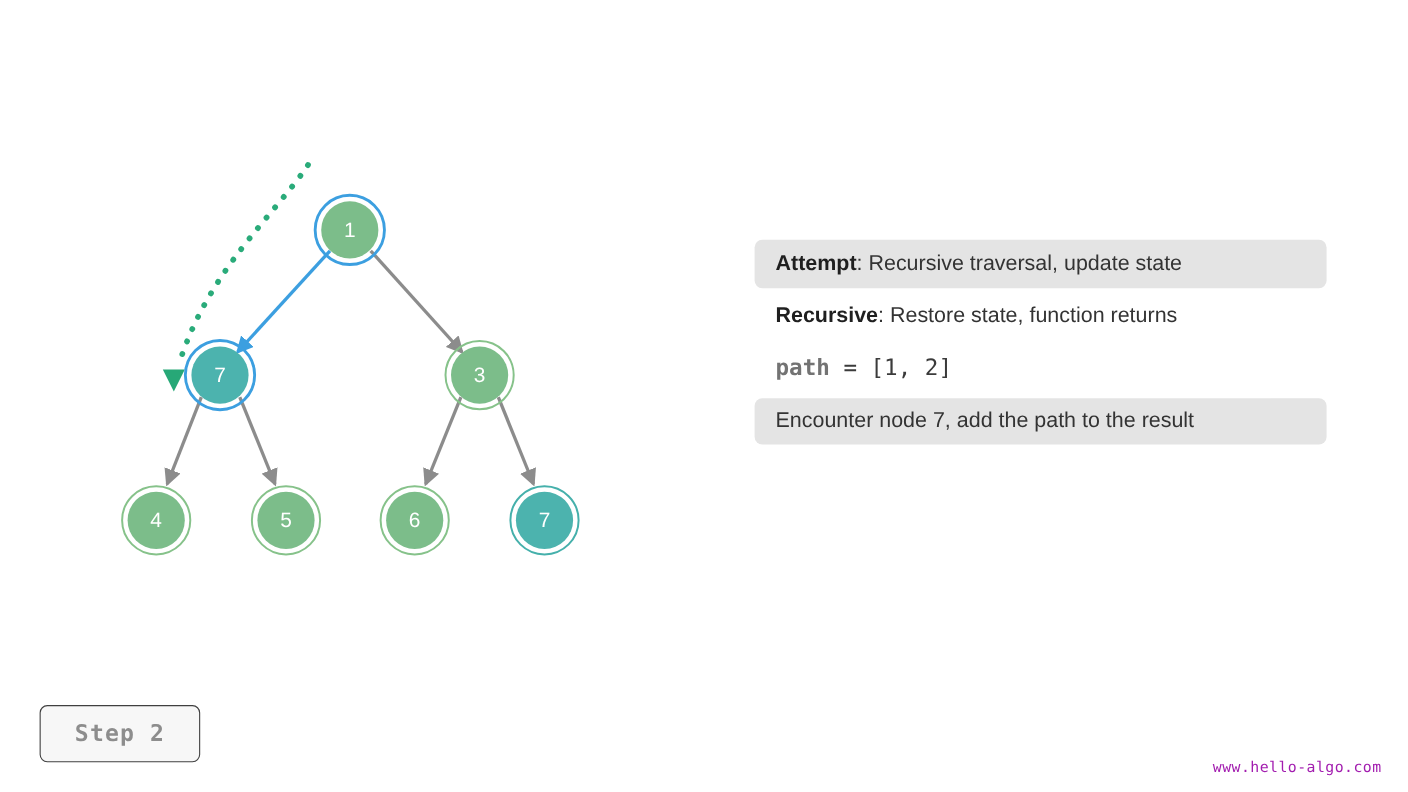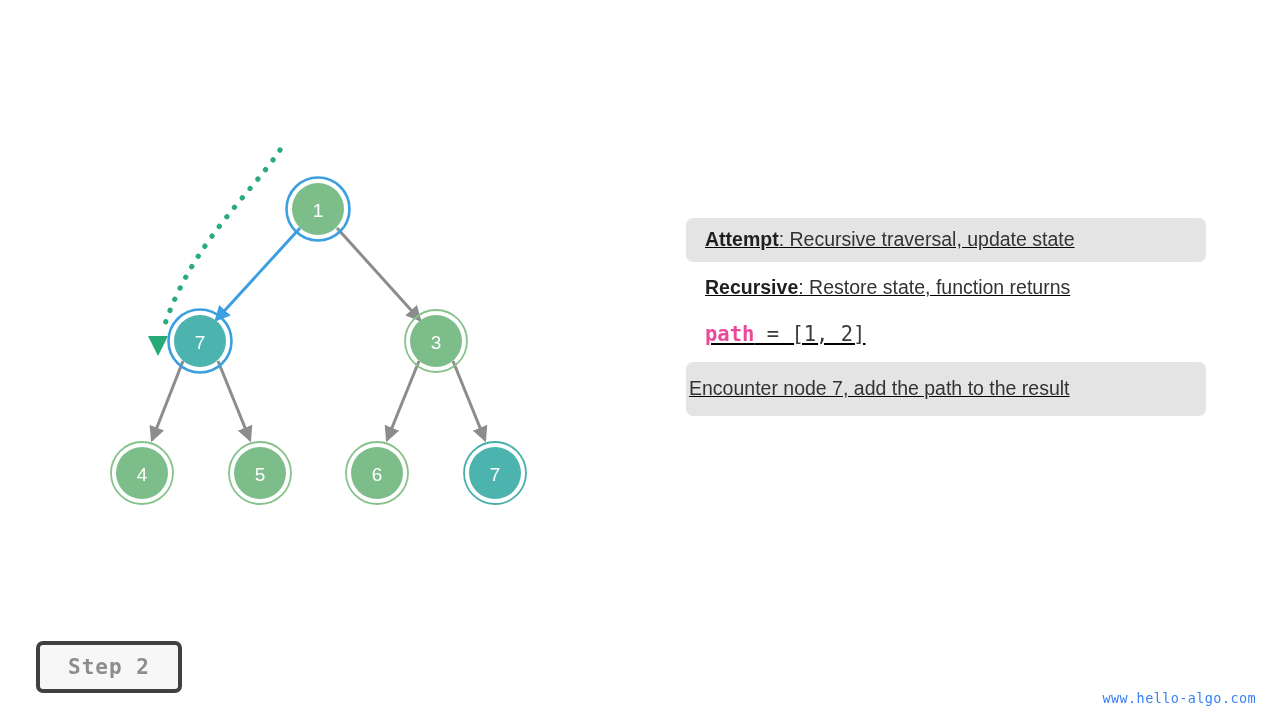--- a/index.html
+++ b/index.html
@@ -43,21 +43,20 @@
   #info-panel {
     position: absolute;
     left: 686px;
     top: 218px;
     width: 520px;
   }
   .info-row {
     display: flex;
     align-items: center;
     box-sizing: border-box;
-    text-decoration: underline;
   }
   .row-text {
     display: inline-block;
     font-size: 19.5px;
     color: #333333;
     line-height: 1.3;
     white-space: pre;
   }
   .row-text b { font-weight: bold; color: #1f1f1f; }
 
@@ -75,48 +74,48 @@
     height: 40px;
     padding: 0 19px;
     margin-bottom: 4px;
   }
   .row-path {
     height: 44px;
     padding: 0 19px;
     margin-bottom: 6px;
   }
   .row-encounter {
-    height: 54px;
-    padding: 0 3px;
+    height: 42px;
+    padding: 0 19px;
     margin-bottom: 22px;
   }
   .row-res {
     height: 44px;
     padding: 0 19px;
   }
 
   .code {
     font-family: "DejaVu Sans Mono", "Liberation Mono", monospace;
     font-size: 20.5px;
     color: #3b3b3b;
     white-space: pre;
     letter-spacing: 0px;
   }
-  .code .kw-path { color: #ec4899; font-weight: bold; }
+  .code .kw-path { color: #737373; font-weight: bold; }
   .code .kw-res  { color: #2e9c8e; font-weight: bold; }
 
   
   #step-badge {
     position: absolute;
     left: 36px;
     top: 641px;
     width: 146px;
     height: 52px;
     box-sizing: border-box;
-    border: 4px solid #404040;
+    border: 1px solid #404040;
     border-radius: 7px;
     background: #f7f7f7;
     display: flex;
     align-items: center;
     justify-content: center;
   }
   #step-badge .step-text {
     font-family: "DejaVu Sans Mono", "Liberation Mono", monospace;
     font-size: 21px;
     font-weight: bold;
@@ -124,21 +123,21 @@
     letter-spacing: 1px;
   }
 
   
   #watermark {
     position: absolute;
     right: 24px;
     bottom: 14px;
     font-family: "DejaVu Sans Mono", "Liberation Mono", monospace;
     font-size: 13.5px;
-    color: #3b82f6;
+    color: #a21caf;
     letter-spacing: 0.4px;
   }
 </style>
 </head>
 <body>
 
 <div id="canvas">
 
   <svg id="tree-svg" viewBox="0 0 660 720">
     <defs>

